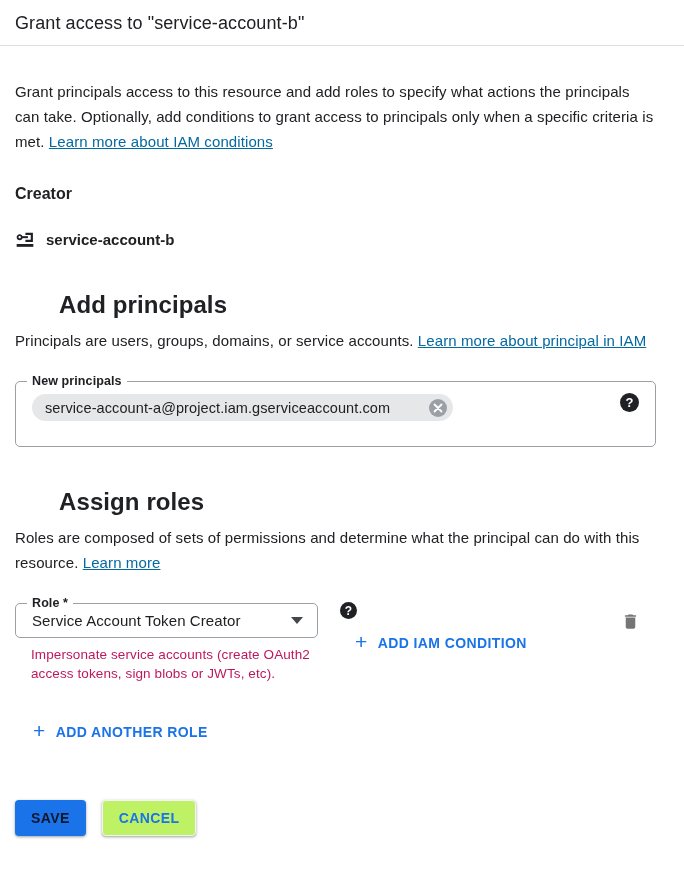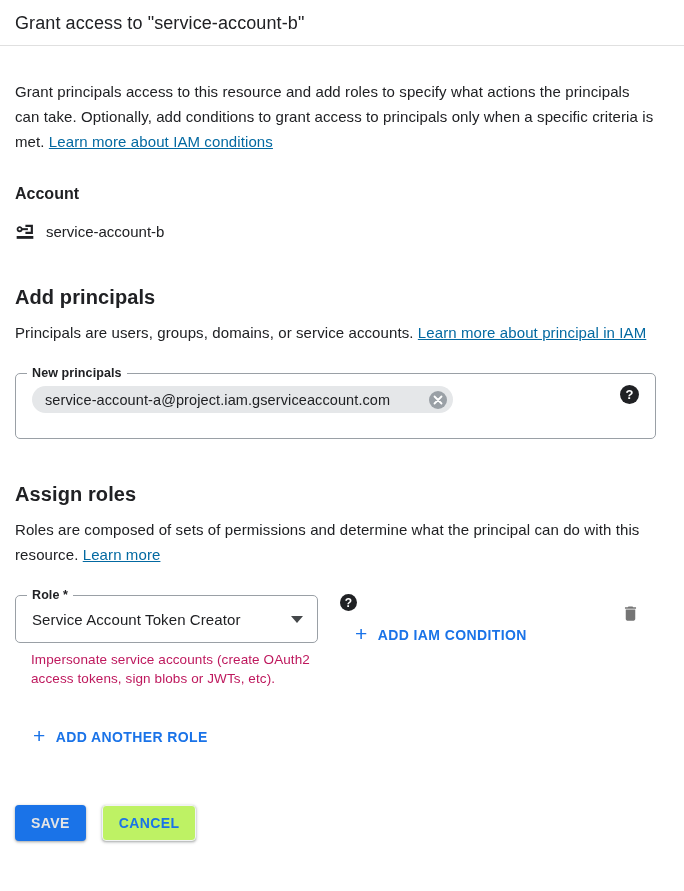--- a/index.html
+++ b/index.html
@@ -20,25 +20,25 @@
   .content { padding: 0 28px 0 15px; }
 
   p.body-text {
     font-size: 15px; line-height: 25px; color: #202124; letter-spacing: 0.1px;
   }
   a.text-link { color: #0369a1; text-decoration: underline; cursor: pointer; }
 
   .intro { margin-top: 33px; }
 
   h3.sub-heading { margin-top: 30px; font-size: 16px; font-weight: 700; line-height: 20px; }
-  .resource-row { margin-top: 15px; display: flex; align-items: center; height: 24px; }
+  .resource-row { margin-top: 23px; display: flex; align-items: center; height: 24px; font-weight: bold; }
   .resource-row .res-icon { width: 20px; height: 20px; margin-right: 11px; flex: none; }
   .resource-name { font-size: 15px; color: #202124; }
 
-  h2.section-heading { font-size: 20px; font-weight: 700; line-height: 26px; letter-spacing: 0.1px; }
+  h2.section-heading { font-size: 24px; font-weight: 700; line-height: 26px; letter-spacing: 0.1px; margin-left: 44px; }
   .h-add-principals { margin-top: 41px; }
   .h-assign-roles { margin-top: 42px; }
   .section-desc { margin-top: 10px; }
 
   
   .outlined-field {
     position: relative;
     border: 1px solid #9aa0a6;
     border-radius: 5px;
     background: #fff;
@@ -69,21 +69,21 @@
     width: 19px; height: 19px; border-radius: 50%;
     background: #202124; color: #fff;
     font-size: 13px; font-weight: 700;
     display: flex; align-items: center; justify-content: center;
     cursor: pointer; flex: none; line-height: 1;
   }
   .principals-help { position: absolute; top: 11px; right: 16px; }
 
   .roles-row { margin-top: 28px; display: flex; align-items: flex-start; }
   .role-col { width: 303px; flex: none; }
-  .role-select { height: 48px; display: flex; align-items: center; padding: 0 14px 0 16px; cursor: pointer; }
+  .role-select { height: 35px; display: flex; align-items: center; padding: 0 14px 0 16px; cursor: pointer; }
   .role-value { font-size: 15px; color: #202124; flex: 1; letter-spacing: 0.1px; }
   .dropdown-arrow {
     width: 0; height: 0; flex: none;
     border-left: 6px solid transparent; border-right: 6px solid transparent;
     border-top: 7px solid #44474a;
   }
   .role-helper {
     margin-top: 7px; padding-left: 16px;
     font-size: 13.5px; line-height: 19px; color: #be185d;
     width: 300px; letter-spacing: 0.1px;
@@ -106,21 +106,21 @@
   .add-role-btn { margin-top: 38px; margin-left: 18px; }
 
   .actions { margin-top: 57px; display: flex; align-items: center; }
   .btn {
     height: 36px; border-radius: 4px; padding: 0 16px;
     font-size: 14px; font-weight: 700; letter-spacing: 0.4px;
     font-family: inherit; cursor: pointer;
     display: inline-flex; align-items: center; justify-content: center;
   }
   .btn-primary {
-    background: #1a73e8; color: #e5e5e5; border: none;
+    background: #1a73e8; color: #0f172a; border: none;
     box-shadow: 0 1px 2px rgba(60,64,67,.3), 0 1px 3px 1px rgba(60,64,67,.15);
   }
   .btn-secondary {
     background: #bef264; color: #1a73e8; border: 1px solid #f1f3f4;
     margin-left: 16px;
     box-shadow: 0 1px 2px rgba(60,64,67,.3), 0 1px 3px 1px rgba(60,64,67,.15);
   }
 </style>
 </head>
 <body>
@@ -129,21 +129,21 @@
   <div class="dialog-title">Grant access to "service-account-b"</div>
 </div>
 
 <div class="content">
 
   <p class="body-text intro">
     <span>Grant principals access to this resource and add roles to specify what actions the principals can take. Optionally, add conditions to grant access to principals only when a specific criteria is met.</span>
     <a class="text-link">Learn more about IAM conditions</a>
   </p>
 
-  <h3 class="sub-heading">Account</h3>
+  <h3 class="sub-heading">Creator</h3>
 
   <div class="resource-row">
     <span class="res-icon">
       <svg width="20" height="20" viewBox="0 0 24 24" fill="#202124">
         <rect x="2" y="18" width="20" height="3.4"></rect>
         <path d="M12.5 4.5h9v11h-9v-2.6h6.4V7.1h-6.4z"></path>
         <path d="M5.6 6.2c-2 0-3.6 1.6-3.6 3.6s1.6 3.6 3.6 3.6 3.6-1.6 3.6-3.6-1.6-3.6-3.6-3.6zm0 5c-.8 0-1.4-.6-1.4-1.4s.6-1.4 1.4-1.4 1.4.6 1.4 1.4-.6 1.4-1.4 1.4z"></path>
         <rect x="8" y="8.6" width="7.5" height="2.4"></rect>
       </svg>
     </span>

